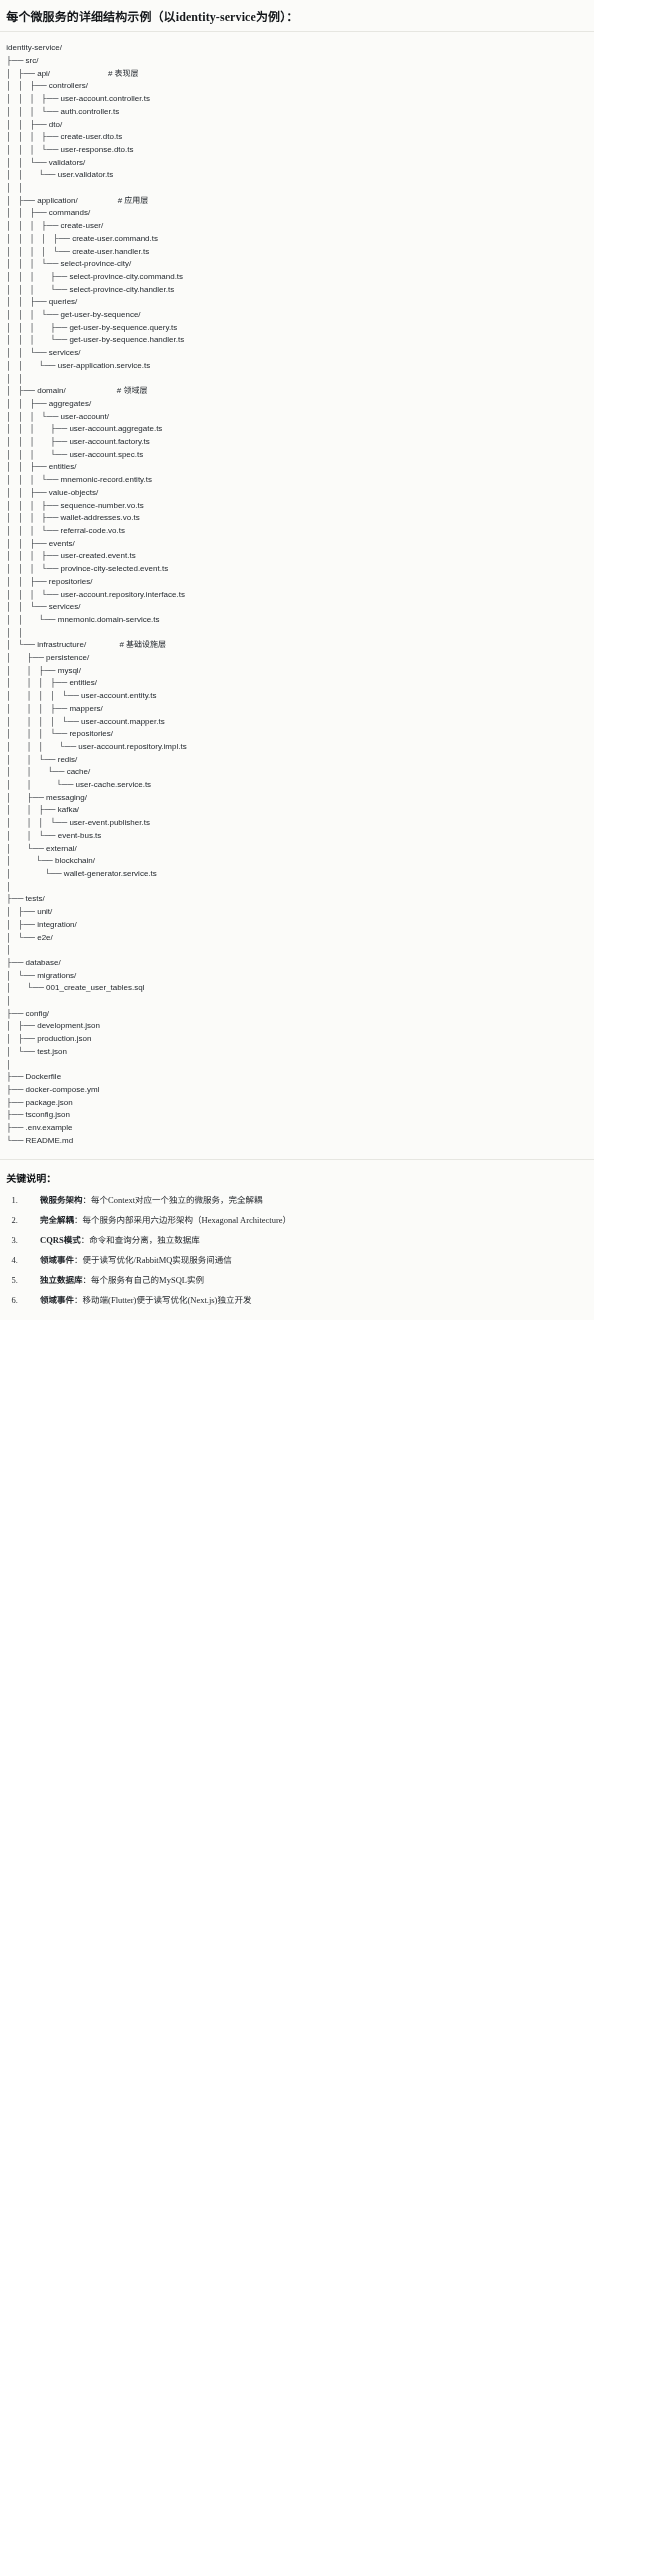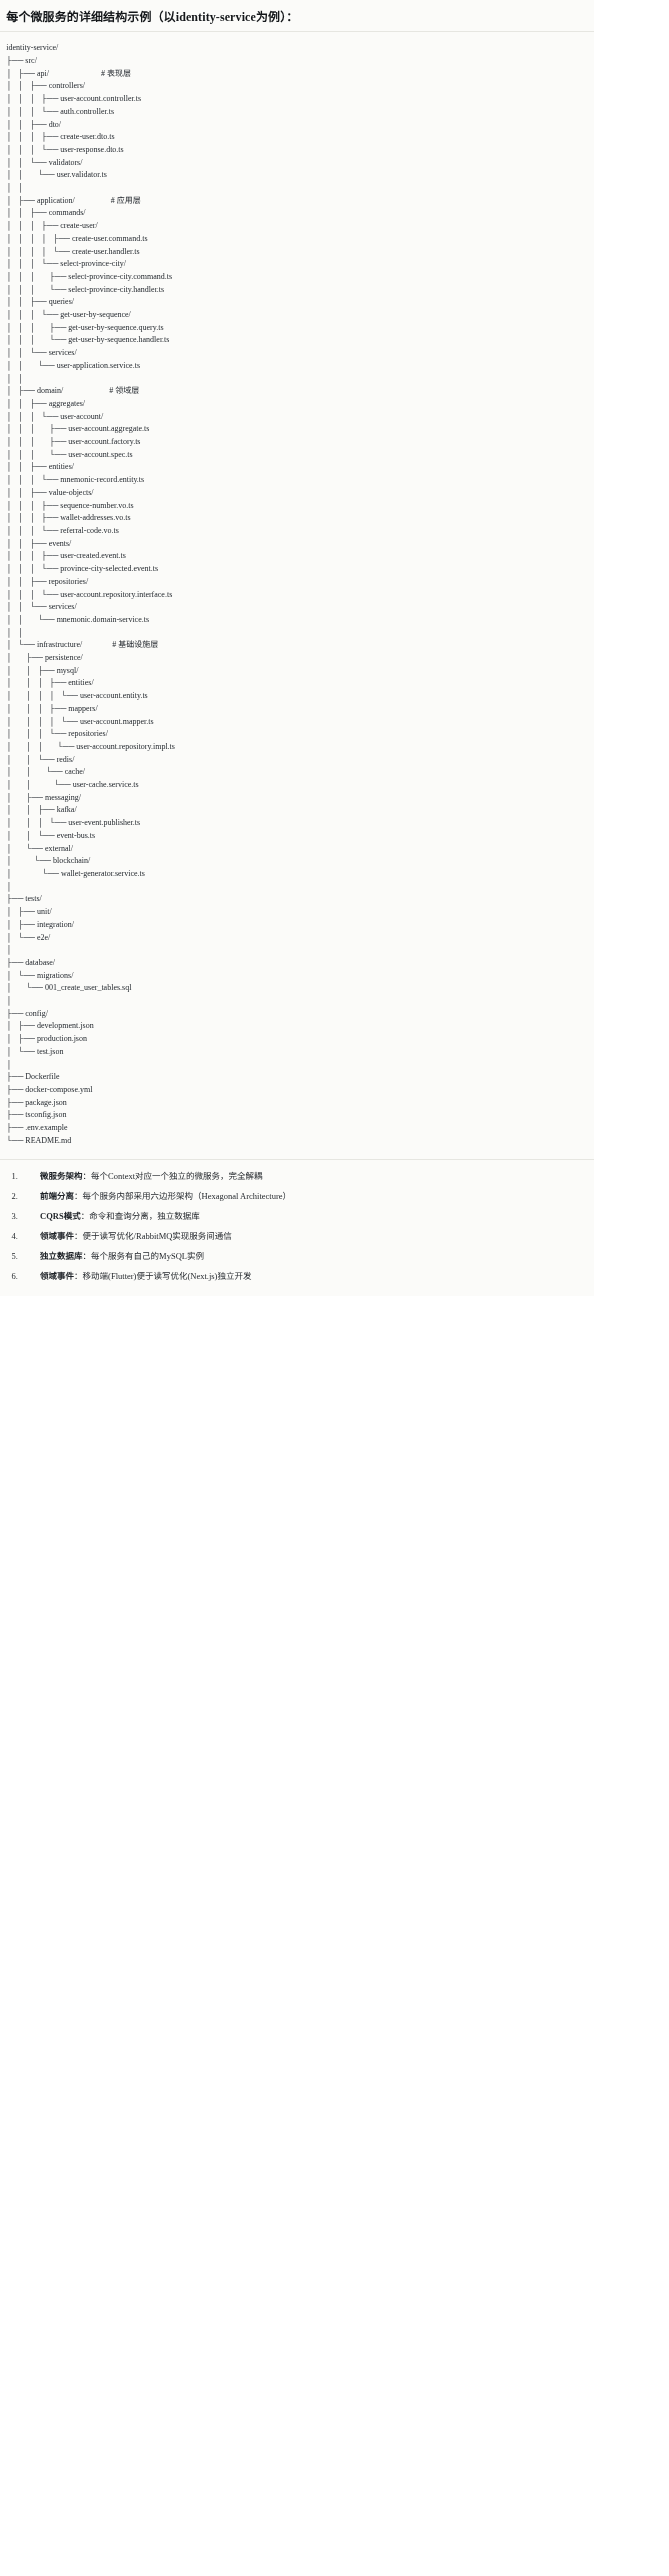--- a/index.html
+++ b/index.html
@@ -38,21 +38,21 @@
   }
 
   
   .tree-block {
     background: #fbfbf9;
     padding: 10px 6.3px 11.3px 6.3px;
     border-bottom: 0.6px solid #e6e6e1;
   }
   pre.tree {
     margin: 0;
-    font-family: Liberation Serif, serif;
+    font-family: Liberation Sans, sans-serif;
     font-size: 8px;
     line-height: 12.7px;
     color: #24292f;
     white-space: pre;
     overflow: visible;
     letter-spacing: 0px;
     tab-size: 4;
   }
 
   
@@ -187,27 +187,28 @@
 │
 ├── Dockerfile
 ├── docker-compose.yml
 ├── package.json
 ├── tsconfig.json
 ├── .env.example
 └── README.md</pre>
   </div>
 
   <div class="notes-block">
+    <h2 class="notes-title">关键说明：</h2>
 
     <ol class="notes-list">
       <li>
         <span class="lead">微服务架构</span><span>：每个Context对应一个独立的微服务，完全解耦</span>
       </li>
       <li>
-        <span class="lead">前端分离</span><span>：每个服务内部采用六边形架构（Hexagonal Architecture）</span>
+        <span class="lead">完全解耦</span><span>：每个服务内部采用六边形架构（Hexagonal Architecture）</span>
       </li>
       <li>
         <span class="lead">CQRS模式</span><span>：命令和查询分离，独立数据库</span>
       </li>
       <li>
         <span class="lead">领域事件</span><span>：便于读写优化/RabbitMQ实现服务间通信</span>
       </li>
       <li>
         <span class="lead">独立数据库</span><span>：每个服务有自己的MySQL实例</span>
       </li>

